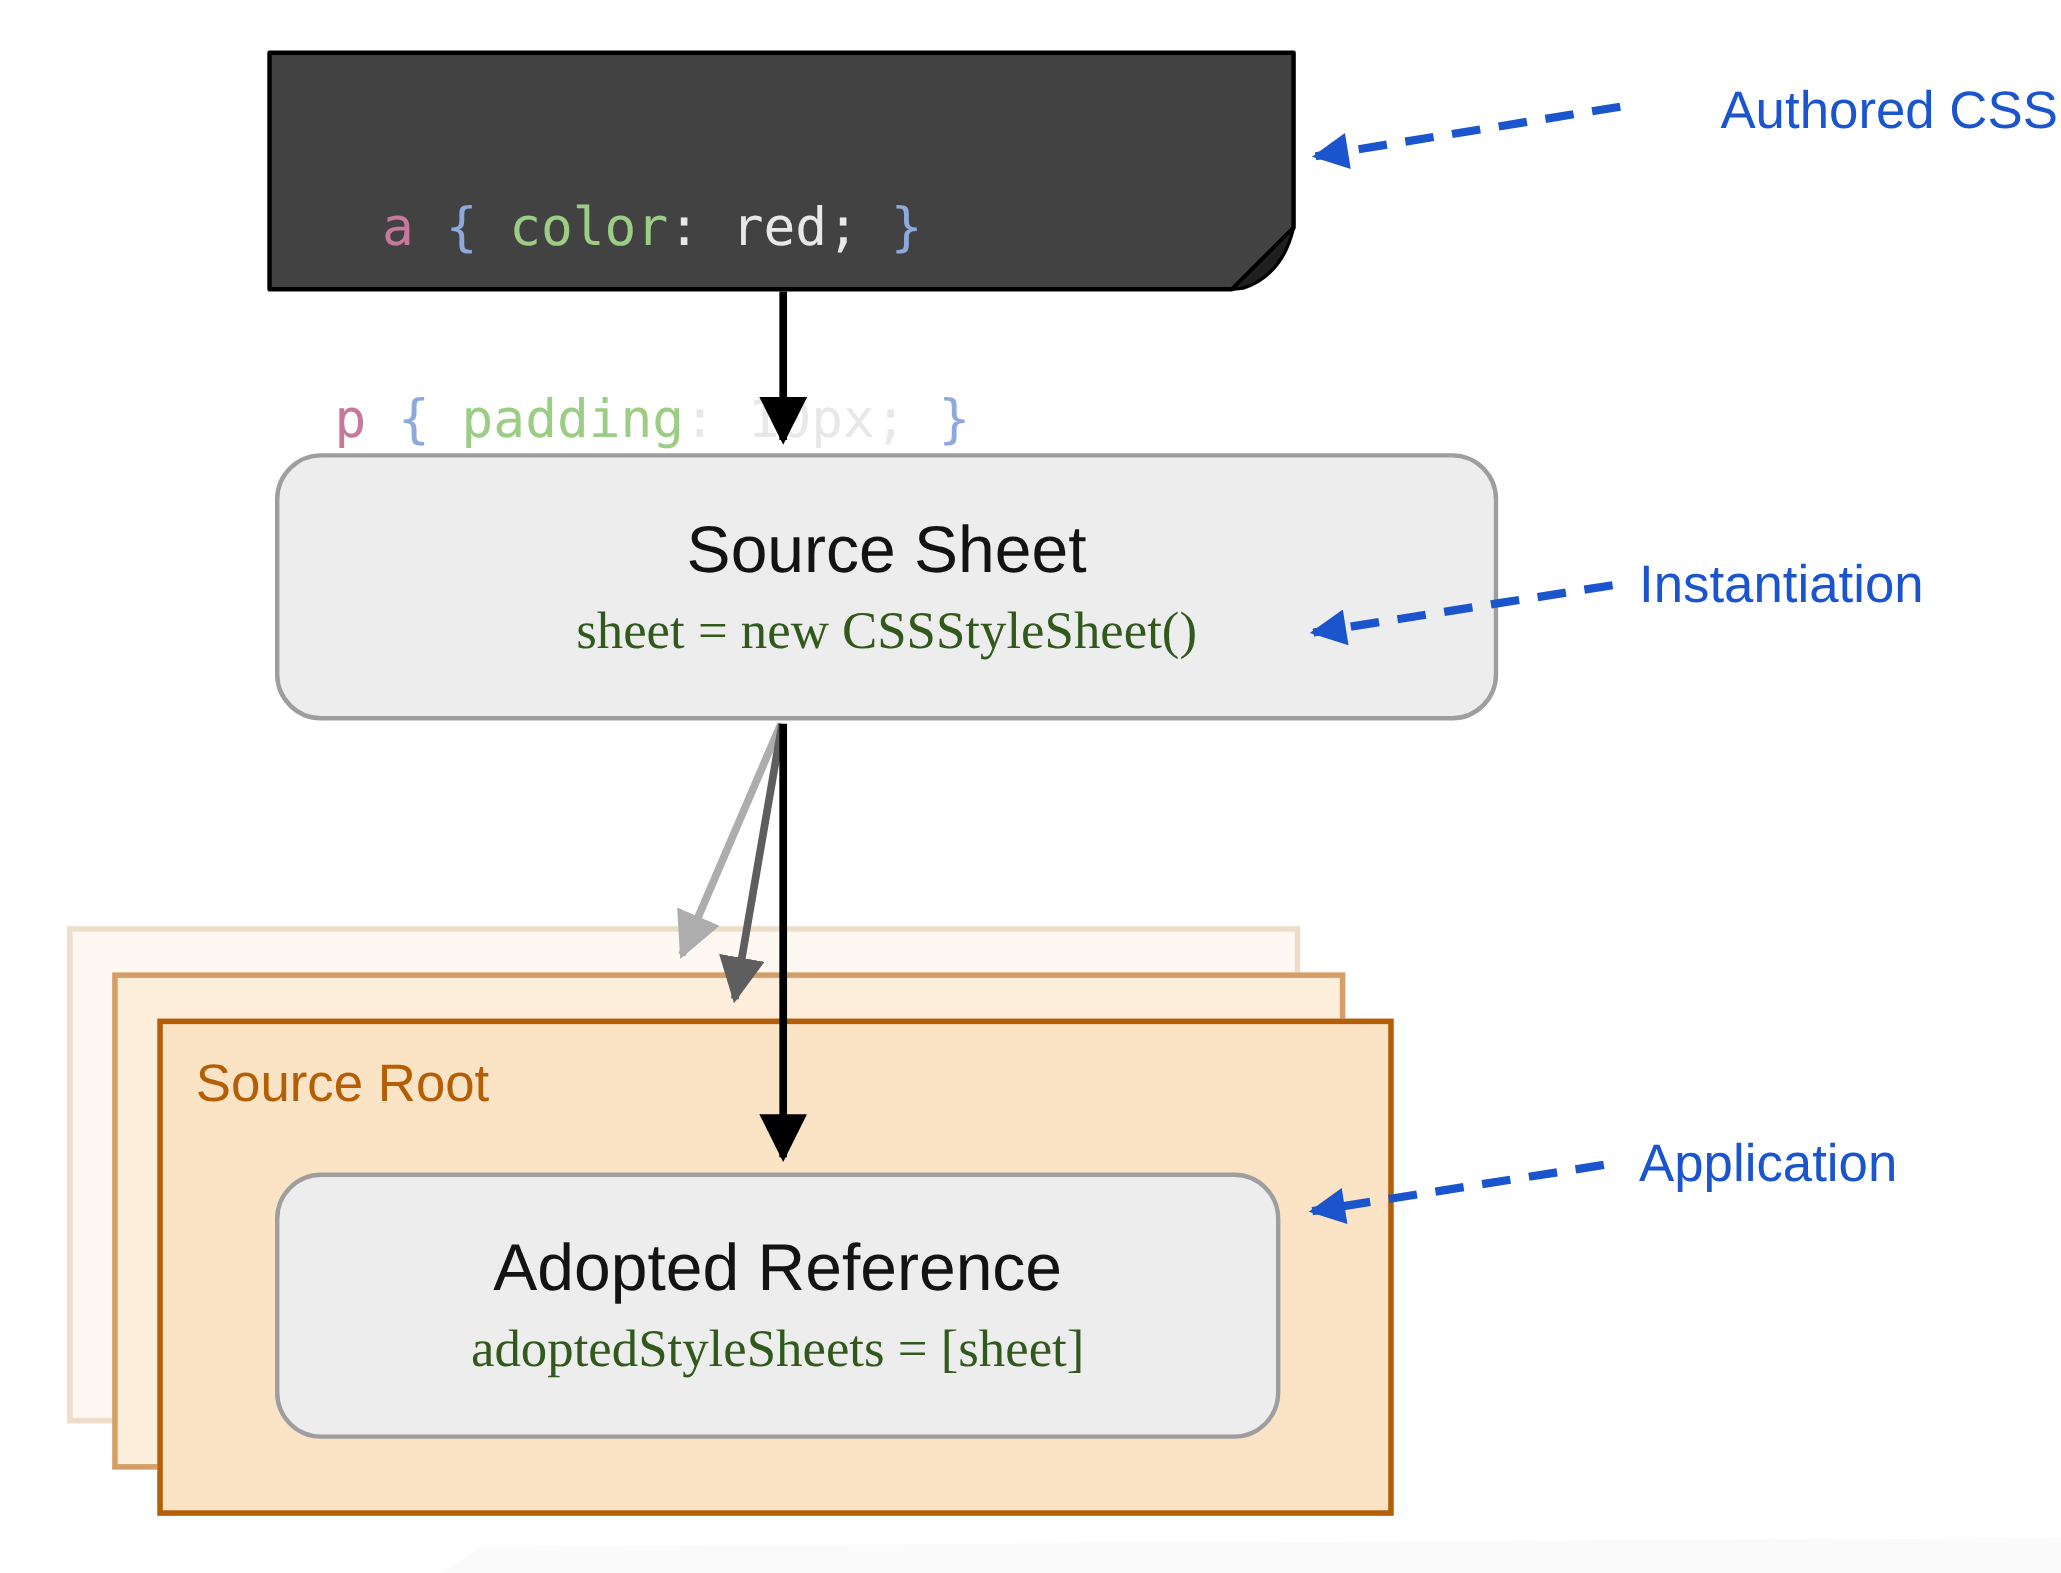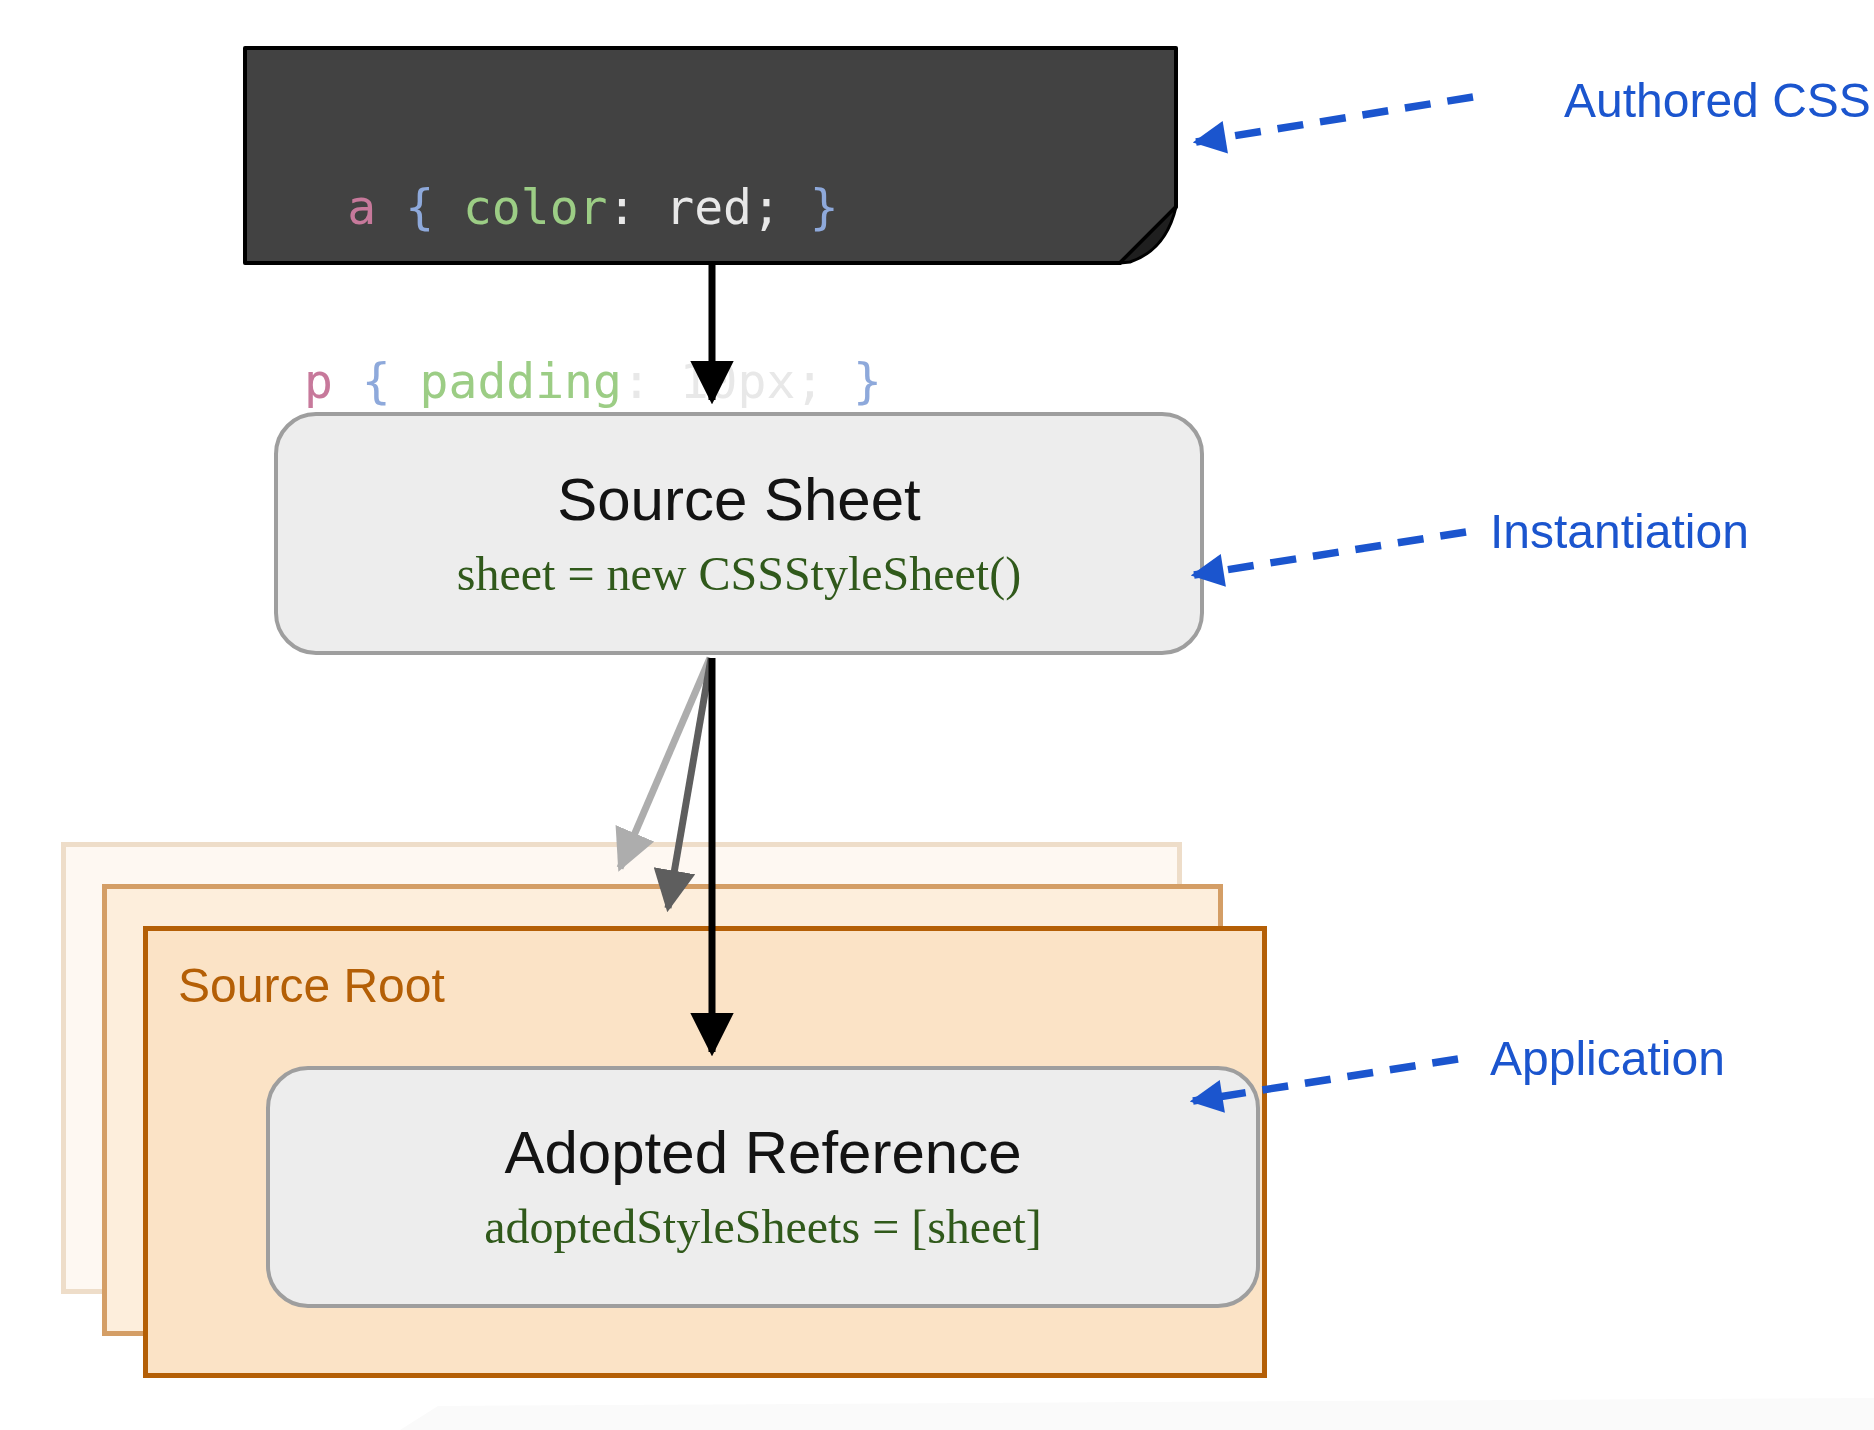--- a/index.html
+++ b/index.html
@@ -19,22 +19,22 @@
   .tok-lit{color:var(--token_value);}
 
   
   .sheet-box{position:absolute;z-index:3;box-sizing:border-box;
     background:var(--box_fill);border:4px solid var(--box_border);border-radius:42px;
     display:flex;flex-direction:column;align-items:center;justify-content:center;gap:14px;}
   .sheet-box .box-title{color:var(--title_black);font-size:60px;line-height:66px;font-weight:400;}
   .sheet-box .box-code{color:var(--code_green);
     font-family:Liberation Serif, serif;
     font-size:48px;line-height:54px;white-space:pre;}
-  #source-sheet-box{left:250px;top:412px;width:930px;height:243px;margin-left:24px;}
-  #adopted-reference-box{left:266px;top:1066px;width:994px;height:242px;}
+  #source-sheet-box{left:250px;top:412px;width:1112px;height:243px;}
+  #adopted-reference-box{left:250px;top:1066px;width:914px;height:242px;}
 
   
   .stack-box{position:absolute;box-sizing:border-box;}
   #shadow-root-back{left:61px;top:842px;width:1121px;height:452px;z-index:2;
     background:var(--orange_back_fill);border:5px solid var(--orange_back_border);}
   #shadow-root-middle{left:102px;top:884px;width:1121px;height:452px;z-index:2;
     background:var(--orange_mid_fill);border:5px solid var(--orange_mid_border);}
   #shadow-root-front{left:143px;top:926px;width:1124px;height:452px;z-index:2;
     background:var(--orange_fill);border:5px solid var(--orange_border);}
   .shadow-root-label{position:absolute;left:30px;top:28px;

